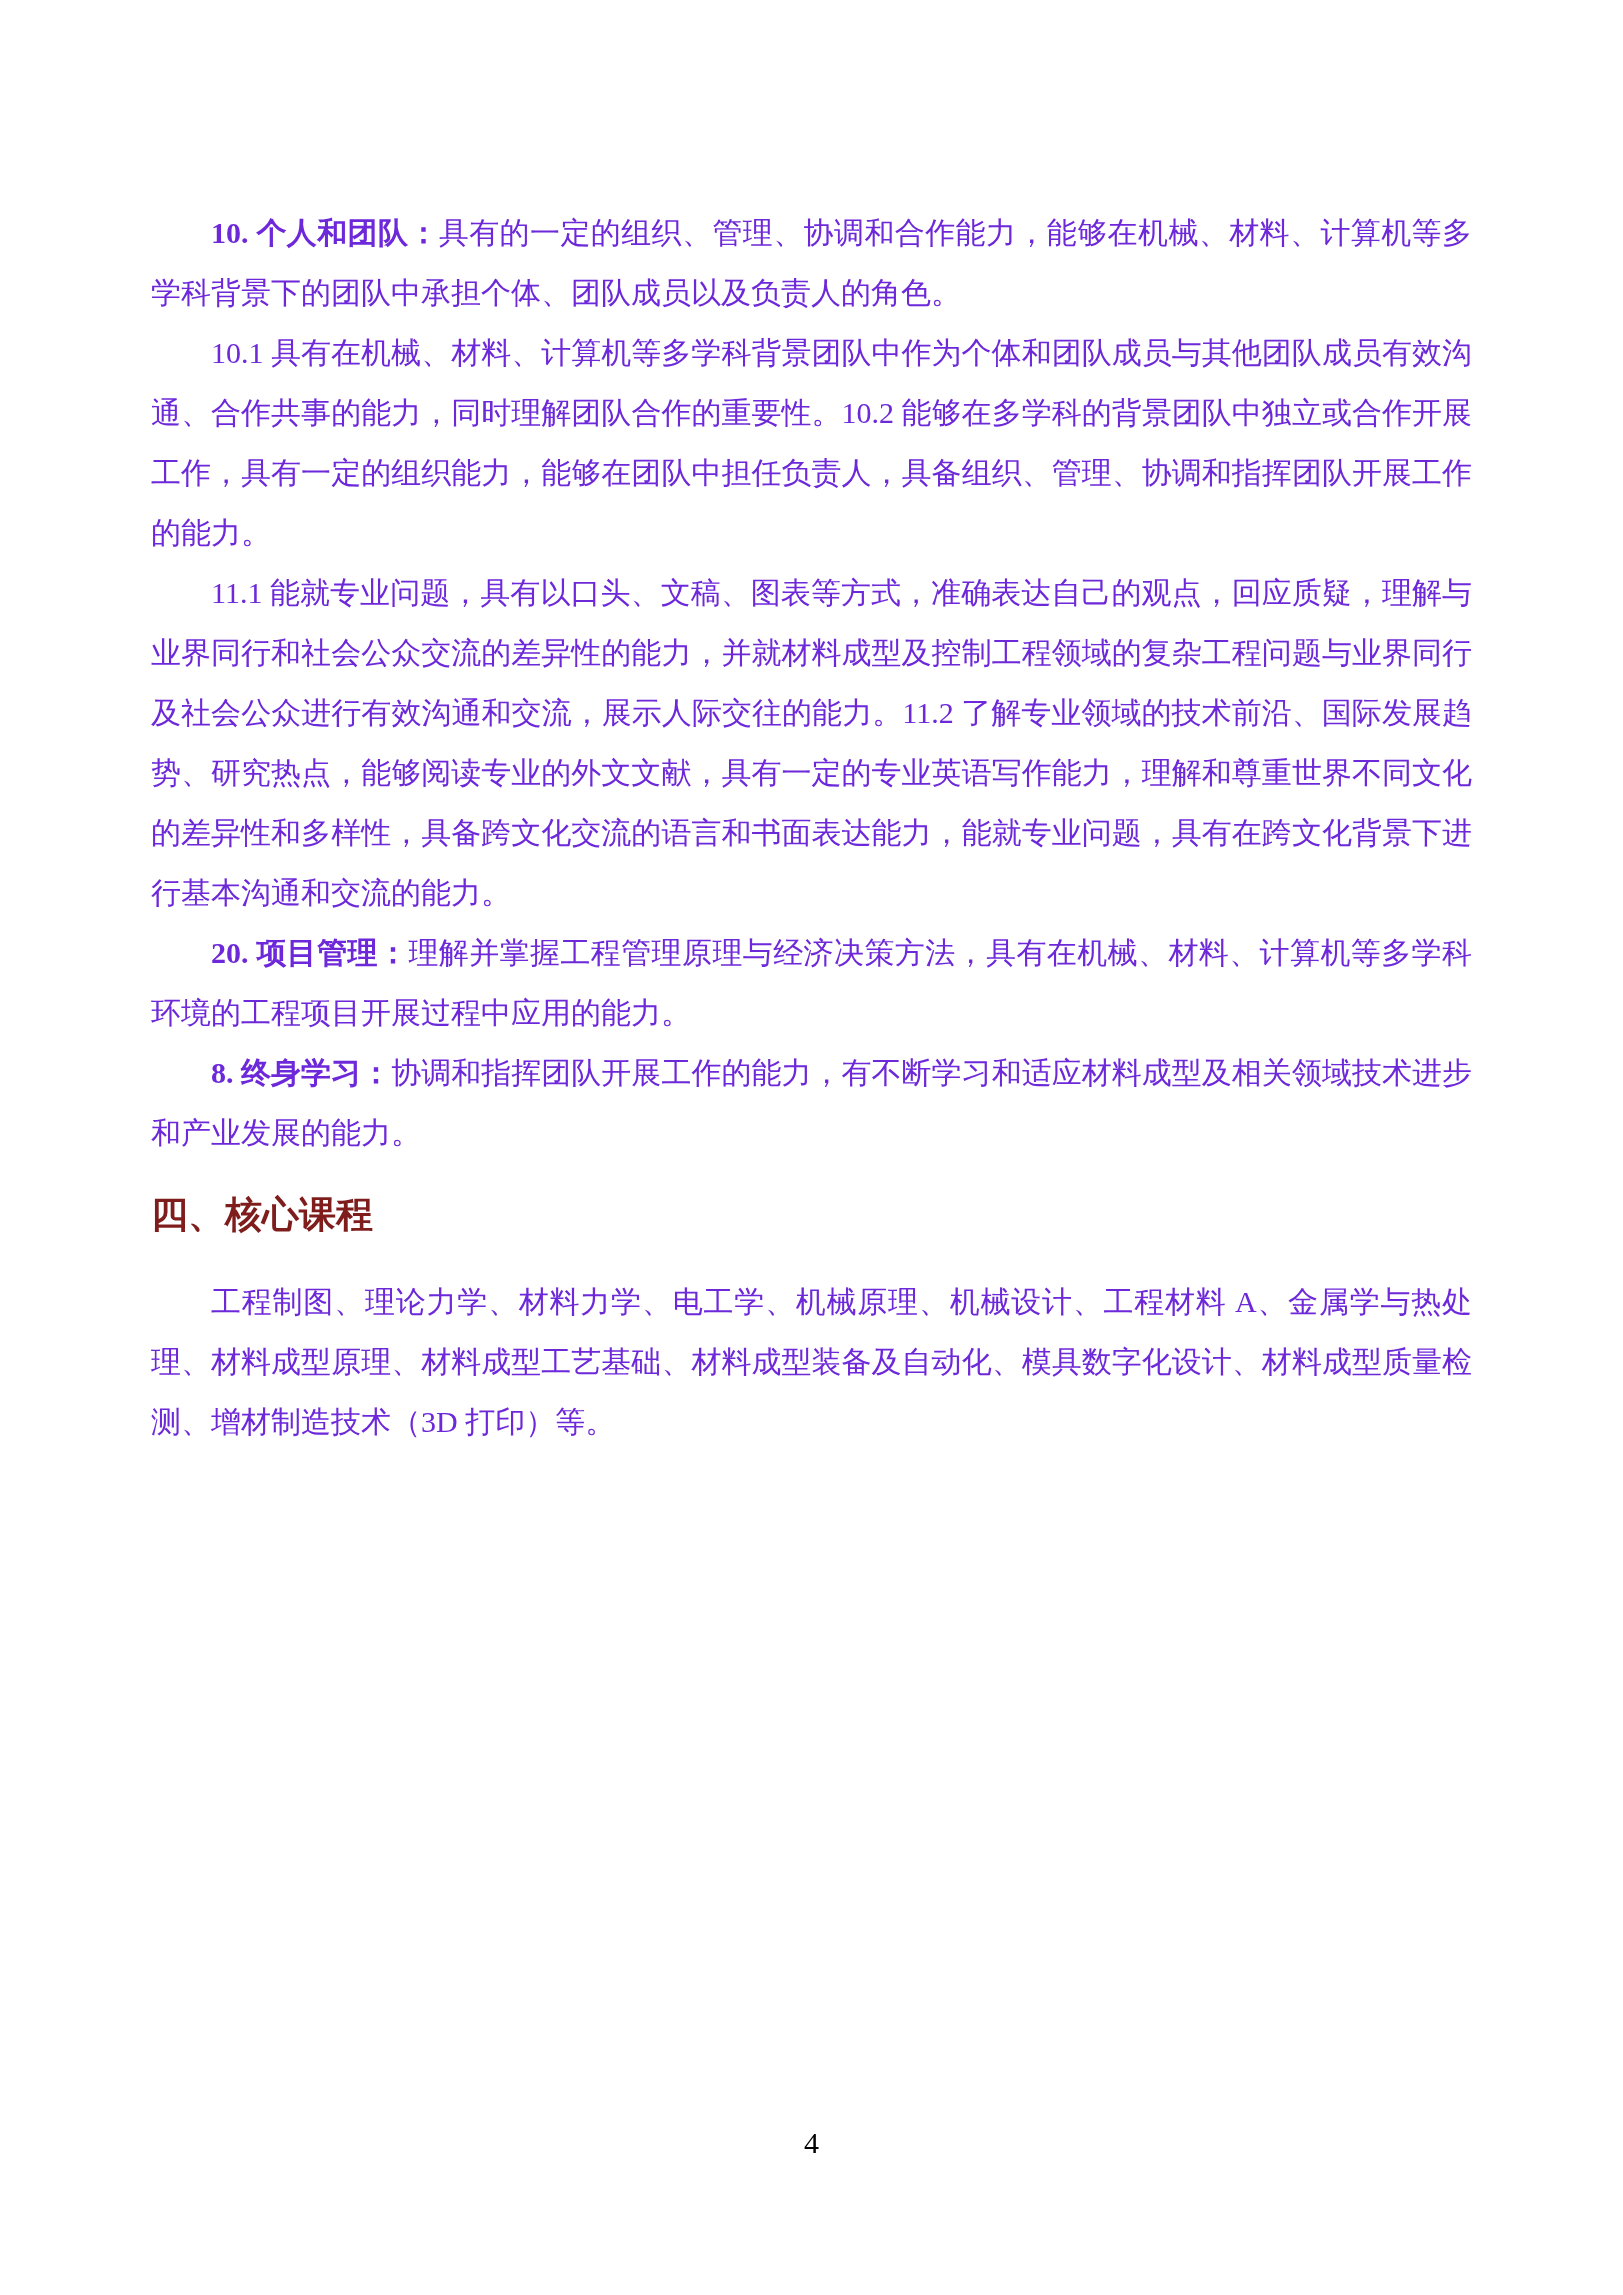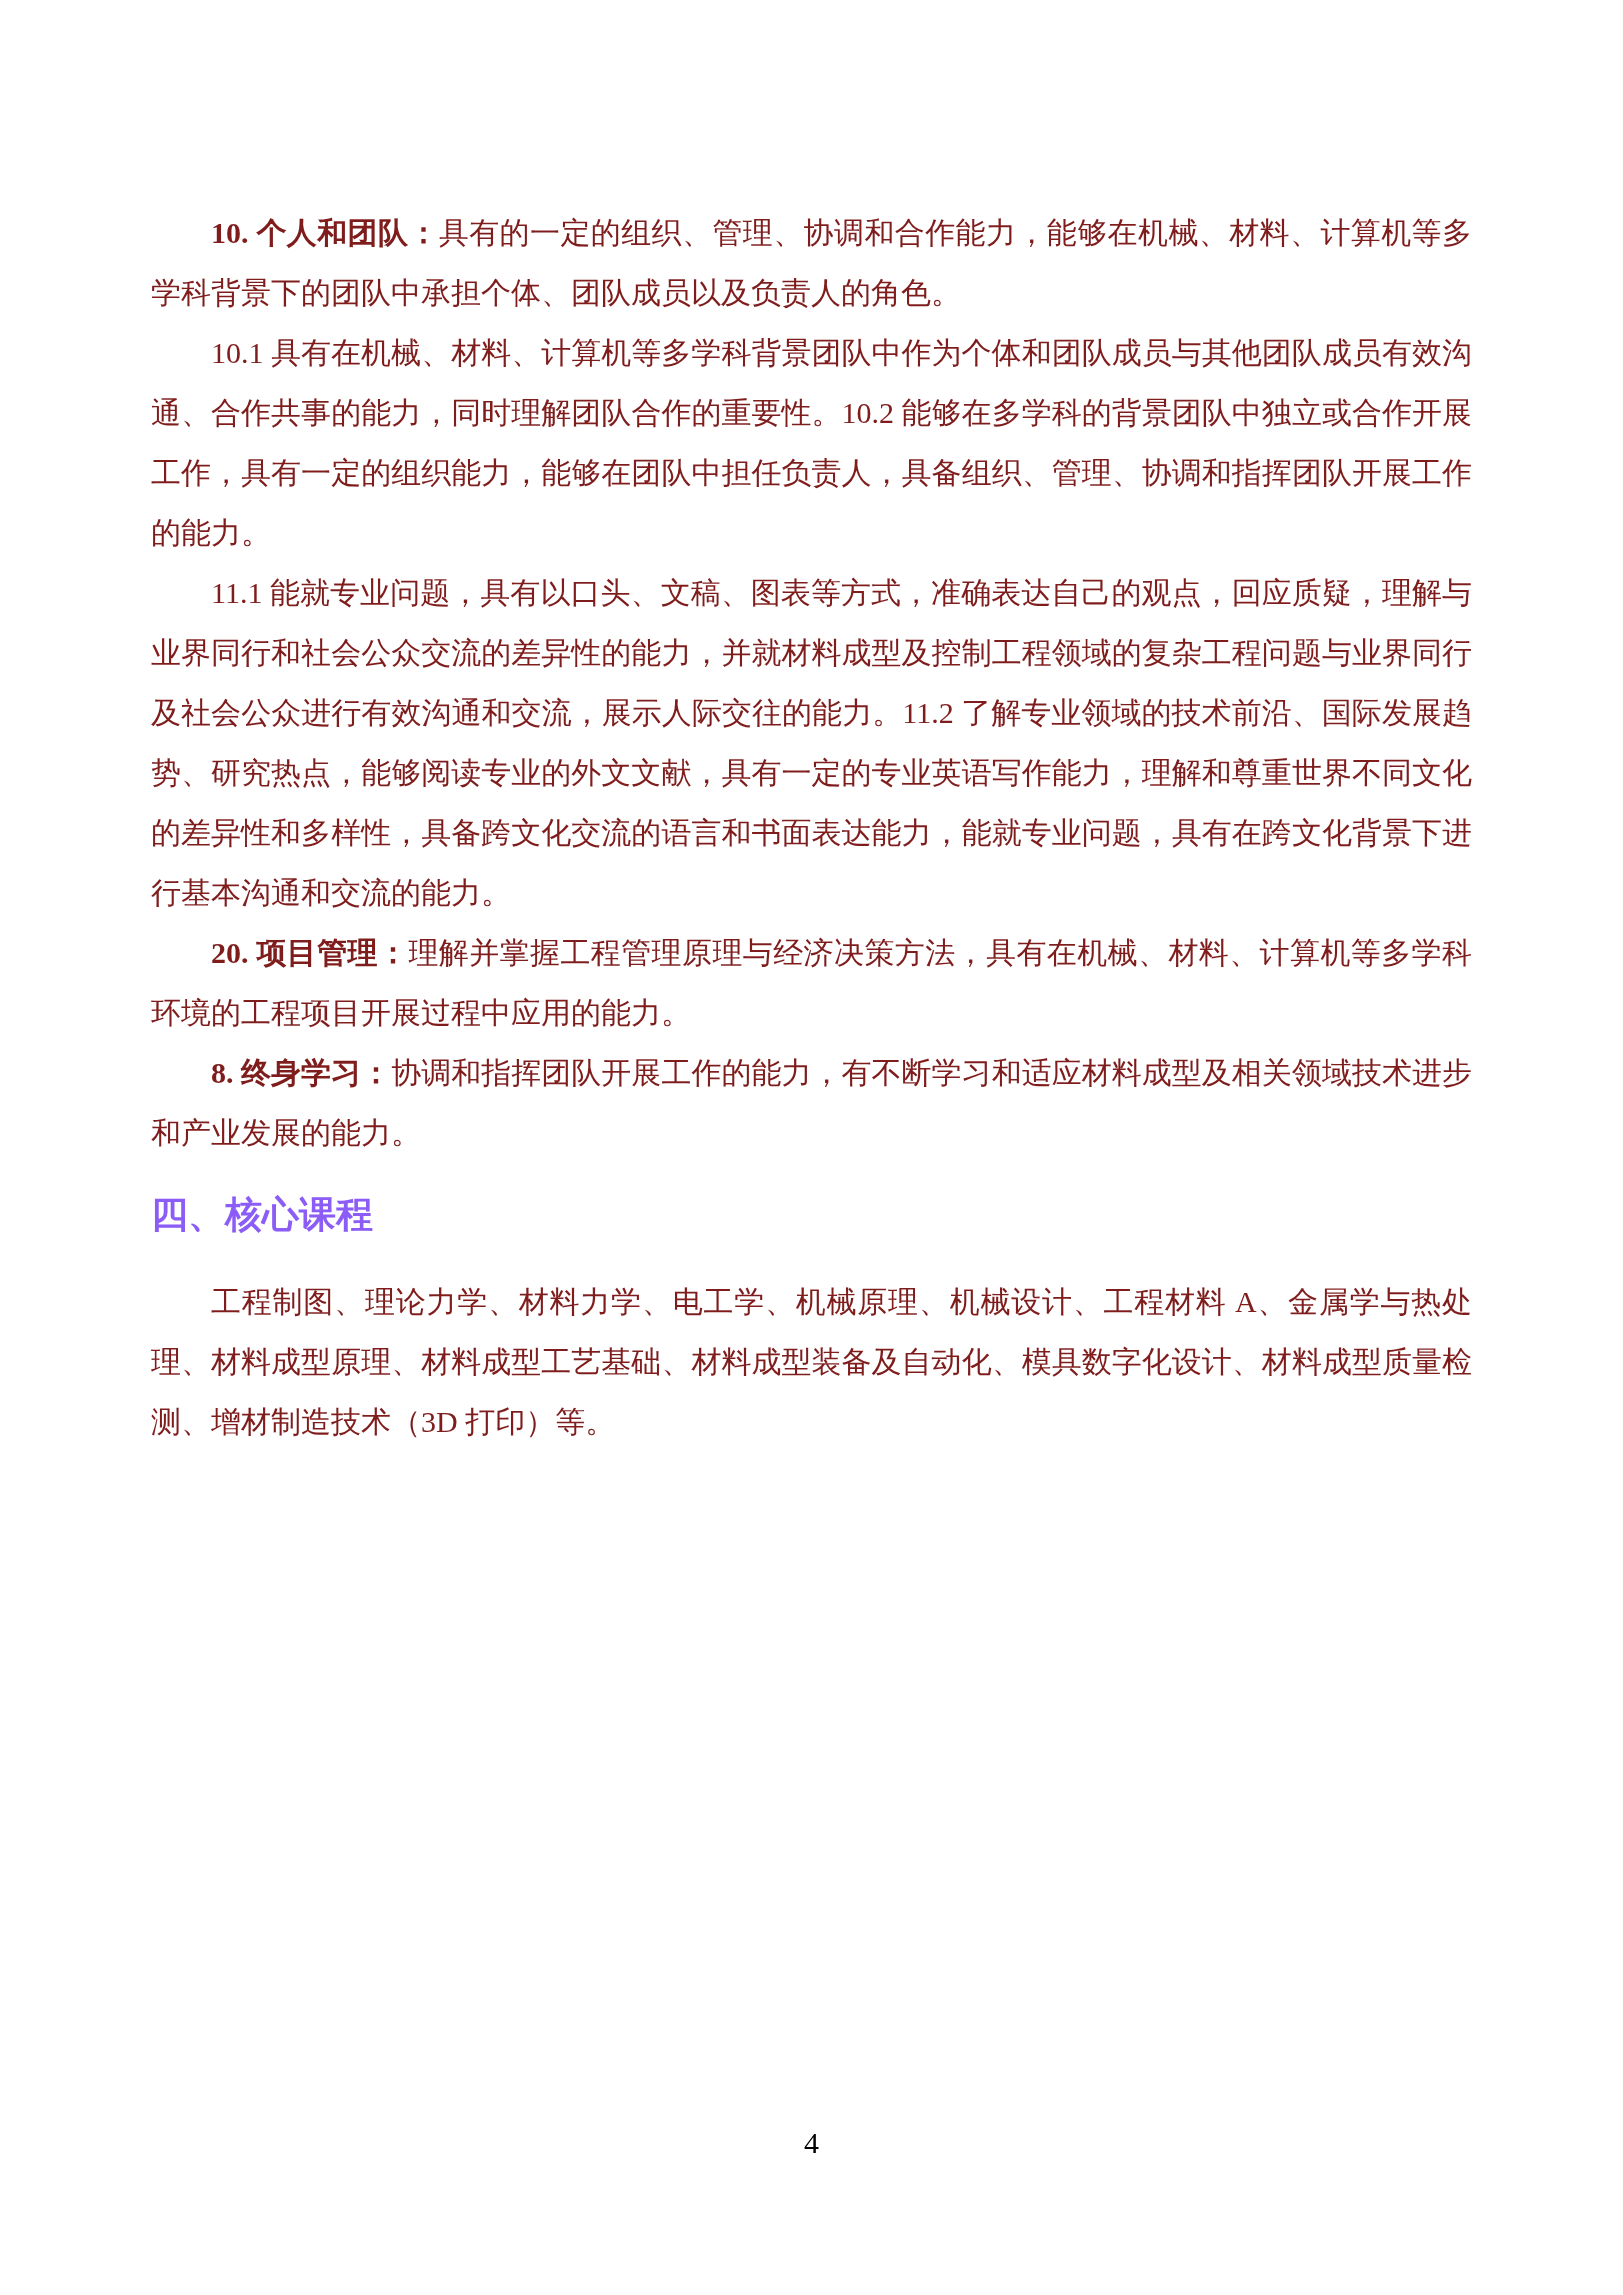--- a/index.html
+++ b/index.html
@@ -19,34 +19,34 @@
     padding: 203px 151px 0 151px;
   }
   .para {
     margin: 0;
     font-family: "Liberation Serif", serif;
     font-size: 30px;
     line-height: 60px;
     text-align: justify;
     text-justify: inter-ideograph;
     text-indent: 2em;
-    color: #7f1d1d;
+    color: #6d28d9;
   }
   .lead {
     font-weight: bold;
   }
   .heading {
     margin: 22px 0 26.6px 0;
     font-family: "Liberation Sans", sans-serif;
     font-weight: bold;
     font-size: 37px;
     line-height: 60px;
     text-indent: 0;
     text-align: left;
-    color: #8b5cf6;
+    color: #7f1d1d;
   }
   .footer {
     position: absolute;
     top: 2128px;
     left: 0;
     width: 100%;
     text-align: center;
   }
   .page-num {
     font-family: "Liberation Serif", serif;

